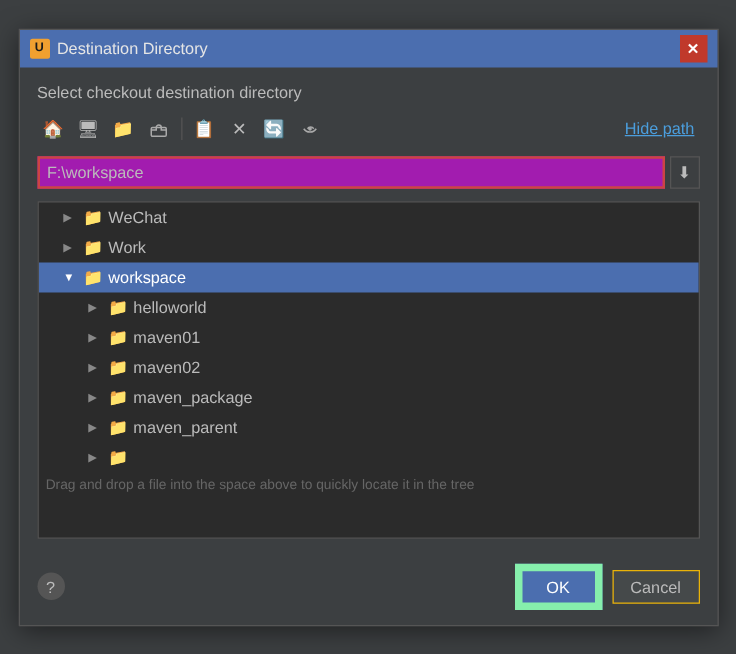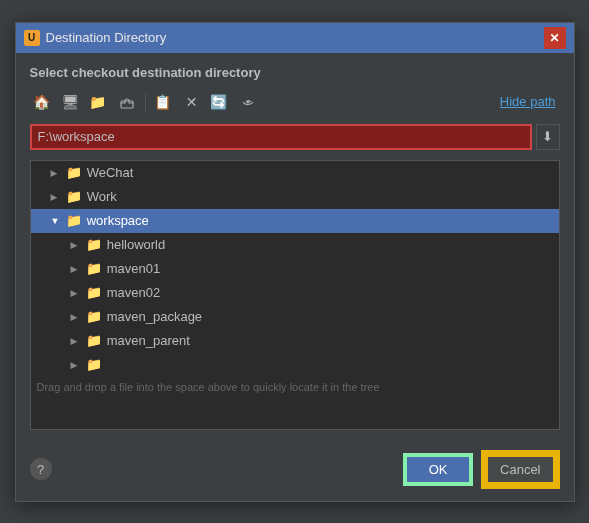--- a/index.html
+++ b/index.html
@@ -74,21 +74,20 @@
     .dialog-body {
       padding: 12px 14px;
       display: flex;
       flex-direction: column;
       gap: 10px;
     }
 
     .subtitle {
       color: #bbbbbb;
       font-size: 13px;
-      font-weight: bold;
     }
 
     .toolbar {
       display: flex;
       align-items: center;
       gap: 2px;
     }
 
     .toolbar-spacer { flex: 1; }
 
@@ -124,21 +123,21 @@
     }
 
     .path-row {
       display: flex;
       align-items: center;
       gap: 4px;
     }
 
     .path-input {
       flex: 1;
-      background: #7f1d1d;
+      background: #a21caf;
       border: 2px solid #cc4444;
       color: #bbbbbb;
       padding: 4px 6px;
       font-size: 13px;
       outline: none;
       height: 26px;
     }
 
     .download-btn {
       width: 24px;
@@ -221,33 +220,33 @@
       display: flex;
       align-items: center;
       justify-content: center;
     }
 
     .footer-spacer { flex: 1; }
 
     .ok-btn {
       padding: 5px 18px;
       background: #4b6eaf;
-      border: 4px solid #86efac;
+      border: 6px solid #86efac;
       color: #ffffff;
       cursor: pointer;
       font-size: 13px;
       min-width: 70px;
       text-align: center;
       margin-left: 27px;
     }
 
     .cancel-btn {
       padding: 5px 12px;
       background: #45494a;
-      border: 7px solid #eab308;
+      border: 1px solid #eab308;
       color: #bbbbbb;
       cursor: pointer;
       font-size: 13px;
       min-width: 70px;
       text-align: center;
     }
 
     
     .tree-container::-webkit-scrollbar { width: 8px; }
     .tree-container::-webkit-scrollbar-track { background: #3c3f41; }

